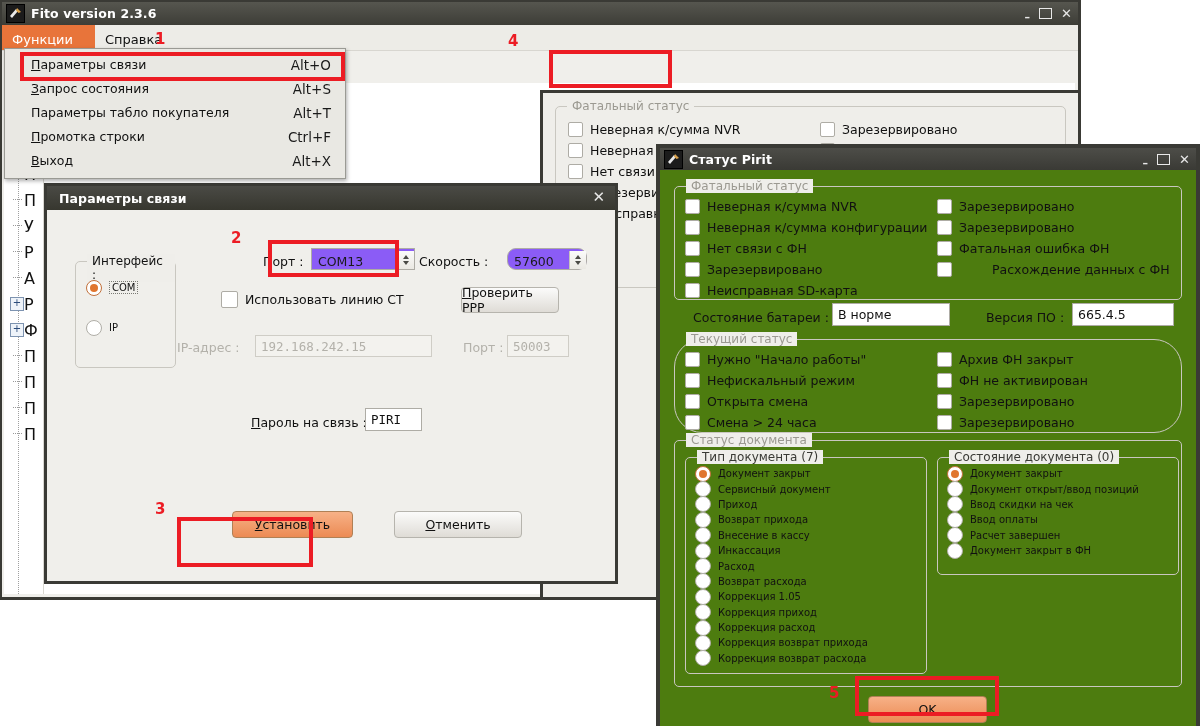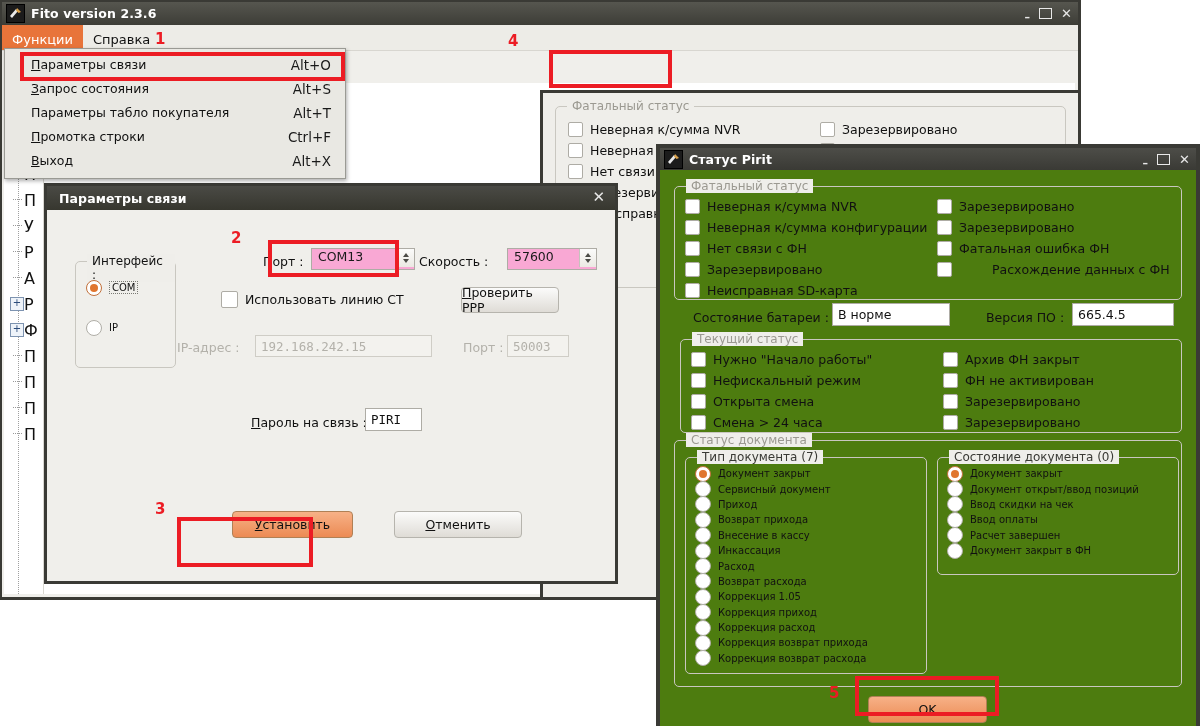--- a/index.html
+++ b/index.html
@@ -26,21 +26,21 @@
   .tb-ctrls{position:absolute;right:6px;top:0;height:22px;display:flex;align-items:center;gap:9px;}
   .tb-btn{color:#e8e8e8;font-size:13px;line-height:1;cursor:default;}
   .tb-btn.min{font-size:11px;position:relative;top:4px;}
   .tb-sq{width:11px;height:9px;border:1.6px solid #e8e8e8;display:inline-block;}
 
   
   #mainwin{left:0;top:0;width:1081px;height:600px;border-width:2px 3px 3px 2px;background:#f0efeb;}
   #mainwin .titlebar{height:23px;background:linear-gradient(#56564f,#3d3d37);}
 
   .menubar{height:25px;background:#edece7;border-bottom:1px solid #d8d6d0;display:flex;align-items:stretch;font-size:13px;}
-  .menubar .mi{padding:3px 10px 0 10px;display:flex;align-items:center;color:#111;}
+  .menubar .mi{padding:3px 22px 0 10px;display:flex;align-items:center;color:#111;}
   .menubar .mi.active{background:#e8743a;color:#ffffff;}
 
   
   #fmenu{position:absolute;left:4px;top:48px;width:340px;background:#e9e8e3;border:1px solid #9a9a94;
          box-shadow:1px 2px 4px rgba(0,0,0,.32);z-index:40;padding:4px 0 5px 0;}
   #fmenu .row{display:flex;justify-content:space-between;padding:4px 14px 4px 26px;font-size:13.5px;color:#111;}
   #fmenu .row .sc{color:#1a1a1a;padding-left:20px;}
   #fmenu .row .lbl u{text-decoration:underline;}
 
   
@@ -94,21 +94,21 @@
   
   #paramwin{left:44px;top:183px;width:574px;height:401px;border-width:3px;background:#f0efeb;}
   #paramwin .titlebar{height:24px;background:linear-gradient(#4a4a45,#37372f);}
   #paramwin .tb-title{margin-left:4px;}
 
   .spin{width:16px;height:18px;border-left:1px solid #c5c3bc;display:flex;flex-direction:column;
         align-items:center;justify-content:center;background:linear-gradient(#fbfbfa,#ebe9e3);flex:0 0 auto;}
   .spin i{display:block;width:0;height:0;border-left:3px solid transparent;border-right:3px solid transparent;}
   .spin i.up{border-bottom:4px solid #4a4a45;margin-bottom:2px;}
   .spin i.dn{border-top:4px solid #4a4a45;}
-  .inputbox{background:#f9a8d4;border:1px solid #aeaca5;height:22px;display:flex;align-items:flex-start;box-sizing:border-box;}
+  .inputbox{background:#8b5cf6;border:1px solid #aeaca5;height:22px;display:flex;align-items:flex-end;box-sizing:border-box;}
   .inputbox .txt{padding:0 6px;flex:1;font-size:12.5px;}
   .disabled{background:#f3f2ee;color:#b3b1aa;border-color:#cfcdc6;}
   .mono{font-family:"DejaVu Sans Mono","Liberation Mono",monospace;font-size:12.5px;}
 
   
   .hl{position:absolute;border:4px solid #ec1c24;box-sizing:border-box;z-index:60;pointer-events:none;}
   .num{position:absolute;color:#ec1c24;font-weight:bold;font-size:15px;z-index:61;}
   u{text-underline-offset:1px;}
 </style>
 </head>
@@ -269,21 +269,21 @@
   <span class="lbl" style="position:absolute;left:216px;top:68px;">Порт :</span>
   <div class="inputbox" style="position:absolute;left:264px;top:62px;width:104px;">
     <span class="txt">COM13</span>
     <span class="spin">
         <i class="up"></i>
         <i class="dn"></i>
       </span>
   </div>
 
   <span class="lbl" style="position:absolute;left:372px;top:68px;">Скорость :</span>
-  <div class="inputbox" style="position:absolute;left:460px;top:62px;width:90px;">
+  <div class="inputbox" style="position:absolute;left:460px;top:62px;width:80px;border-radius:9px;">
     <span class="txt">57600</span>
     <span class="spin">
         <i class="up"></i>
         <i class="dn"></i>
       </span>
   </div>
 
   <div class="cbrow" style="position:absolute;left:174px;top:104px;">
     <span class="cbx" style="width:15px;height:15px;"></span>
     <span>Использовать линию CT</span>
@@ -376,21 +376,21 @@
 
   <span class="lbl" style="position:absolute;left:33px;top:162px;">Состояние батареи :</span>
   <div class="fld" style="position:absolute;left:172px;top:155px;width:118px;height:23px;">
     <span>В норме</span>
   </div>
   <span class="lbl" style="position:absolute;left:326px;top:162px;">Версия ПО :</span>
   <div class="fld" style="position:absolute;left:412px;top:155px;width:102px;height:23px;">
     <span>665.4.5</span>
   </div>
 
-  <div class="gb" style="left:20px;top:191px;right:14px;height:92px;">
+  <div class="gb" style="left:14px;top:191px;right:14px;height:92px;border-radius:28px;">
     <span class="cap">Текущий статус</span>
     <div id="cur-left" style="position:absolute;left:10px;top:9px;">
         <div class="cbrow" style="height: 21px;">
           <span class="cbx"></span>
           <span>Нужно "Начало работы"</span>
         </div>
         <div class="cbrow" style="height: 21px;">
           <span class="cbx"></span>
           <span>Нефискальный режим</span>
         </div>

